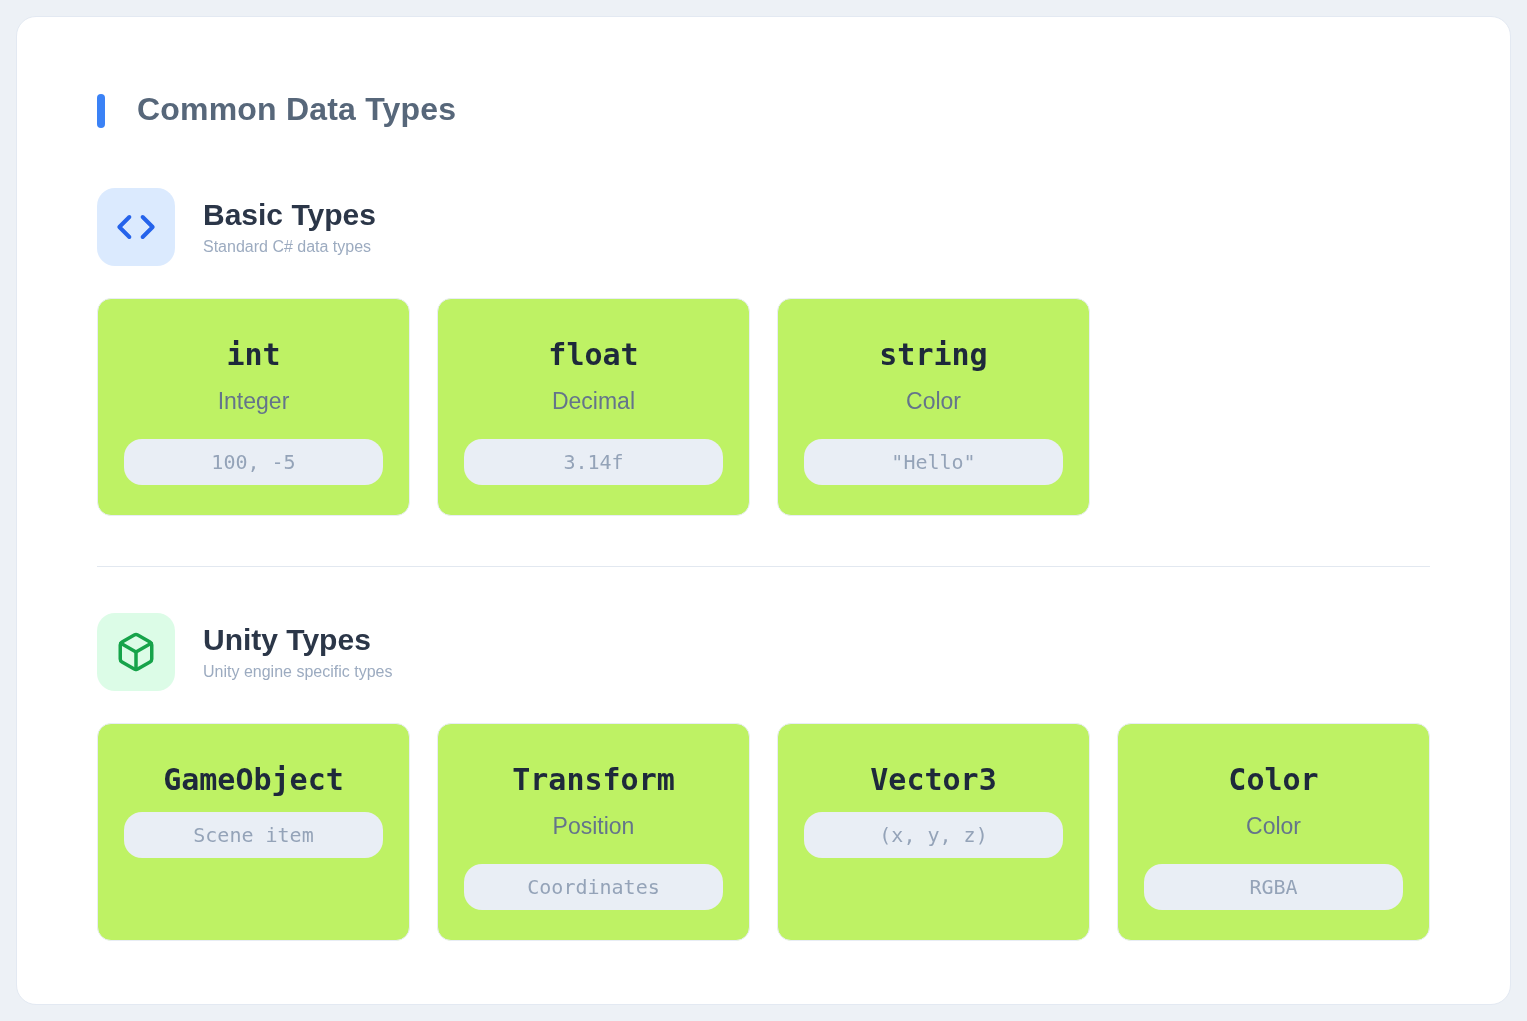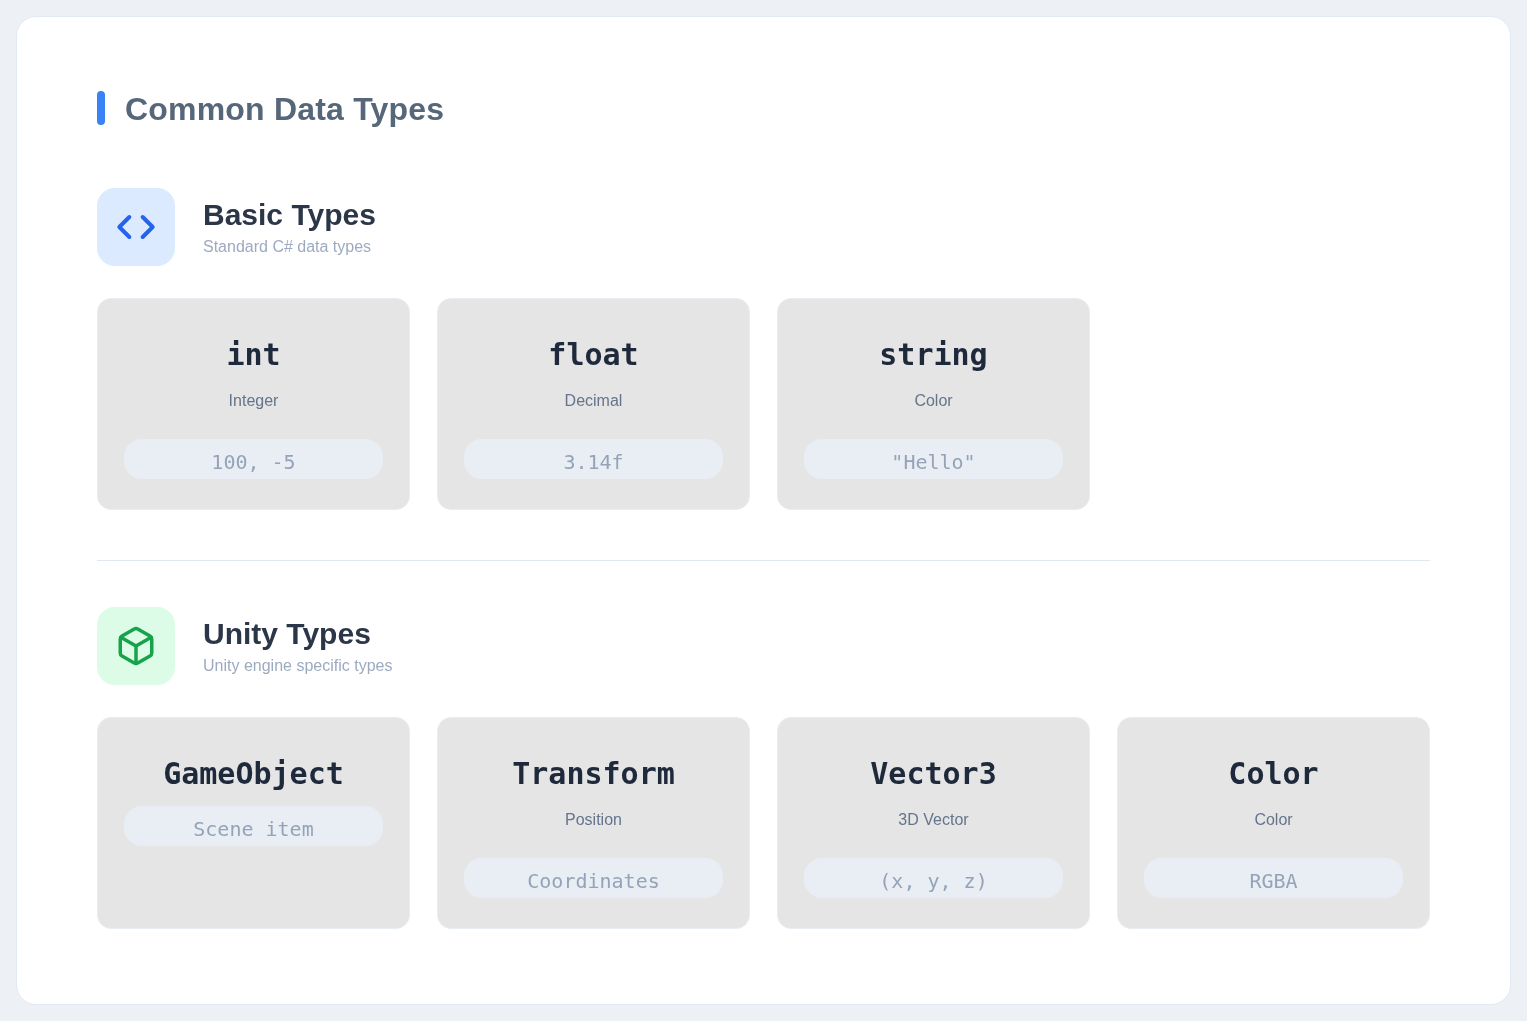--- a/index.html
+++ b/index.html
@@ -12,21 +12,21 @@
   .panel {
     position:absolute;
     left:16px; top:16px; right:16px; bottom:16px;
     background:#ffffff;
     border:1px solid #e3e9f2;
     border-radius:20px;
     padding:74px 80px 0 80px;
     overflow:hidden;
   }
   .title-row {
-    display:flex; align-items:flex-start; gap:20px;
+    display:flex; align-items:flex-end; gap:32px;
     margin-bottom:60px;
   }
   .accent-bar {
     width:8px; height:34px; border-radius:4px;
     flex:0 0 auto;
   }
   .page-title {
     font-size:32px; font-weight:600; color:#57677a;
     letter-spacing:0.2px;
   }
@@ -45,40 +45,40 @@
   }
   .sec-sub {
     font-size:16px; font-weight:400; color:#9cabc0;
   }
   .card-grid {
     display:grid;
     grid-template-columns:repeat(4, 1fr);
     gap:27px;
   }
   .card {
-    background:#e5e5e5;
+    background:#bef264;
     border:1.5px solid #e8edf4;
     border-radius:14px;
     text-align:center;
     padding:38px 26px 30px 26px;
   }
   .mono { font-family:"DejaVu Sans Mono", monospace; }
   .type-name {
     font-size:30px; font-weight:600; color:#1e293b;
     line-height:36px; margin-bottom:14px;
   }
   .type-label {
-    font-size:16px; color:#64748b; line-height:28px;
+    font-size:23px; color:#64748b; line-height:28px;
     margin-bottom:24px;
   }
   .type-example {
     display:block;
     background:#e9eef5;
     border-radius:18px;
-    height:40px; line-height:46px;
+    height:46px; line-height:46px;
     font-size:20px; color:#94a3b8;
     white-space:nowrap; overflow:hidden;
   }
   .divider {
     border:none;
     border-top:1.5px solid #e2e8f0;
     margin:50px 0 46px 0;
   }
 </style>
 </head>
@@ -146,21 +146,20 @@
         <div class="type-name mono">GameObject</div>
         <span class="type-example mono">Scene item</span>
       </div>
       <div class="card">
         <div class="type-name mono">Transform</div>
         <div class="type-label">Position</div>
         <span class="type-example mono">Coordinates</span>
       </div>
       <div class="card">
         <div class="type-name mono">Vector3</div>
-        <div class="type-label">3D Vector</div>
         <span class="type-example mono">(x, y, z)</span>
       </div>
       <div class="card">
         <div class="type-name mono">Color</div>
         <div class="type-label">Color</div>
         <span class="type-example mono">RGBA</span>
       </div>
     </div>
   </section>
 

